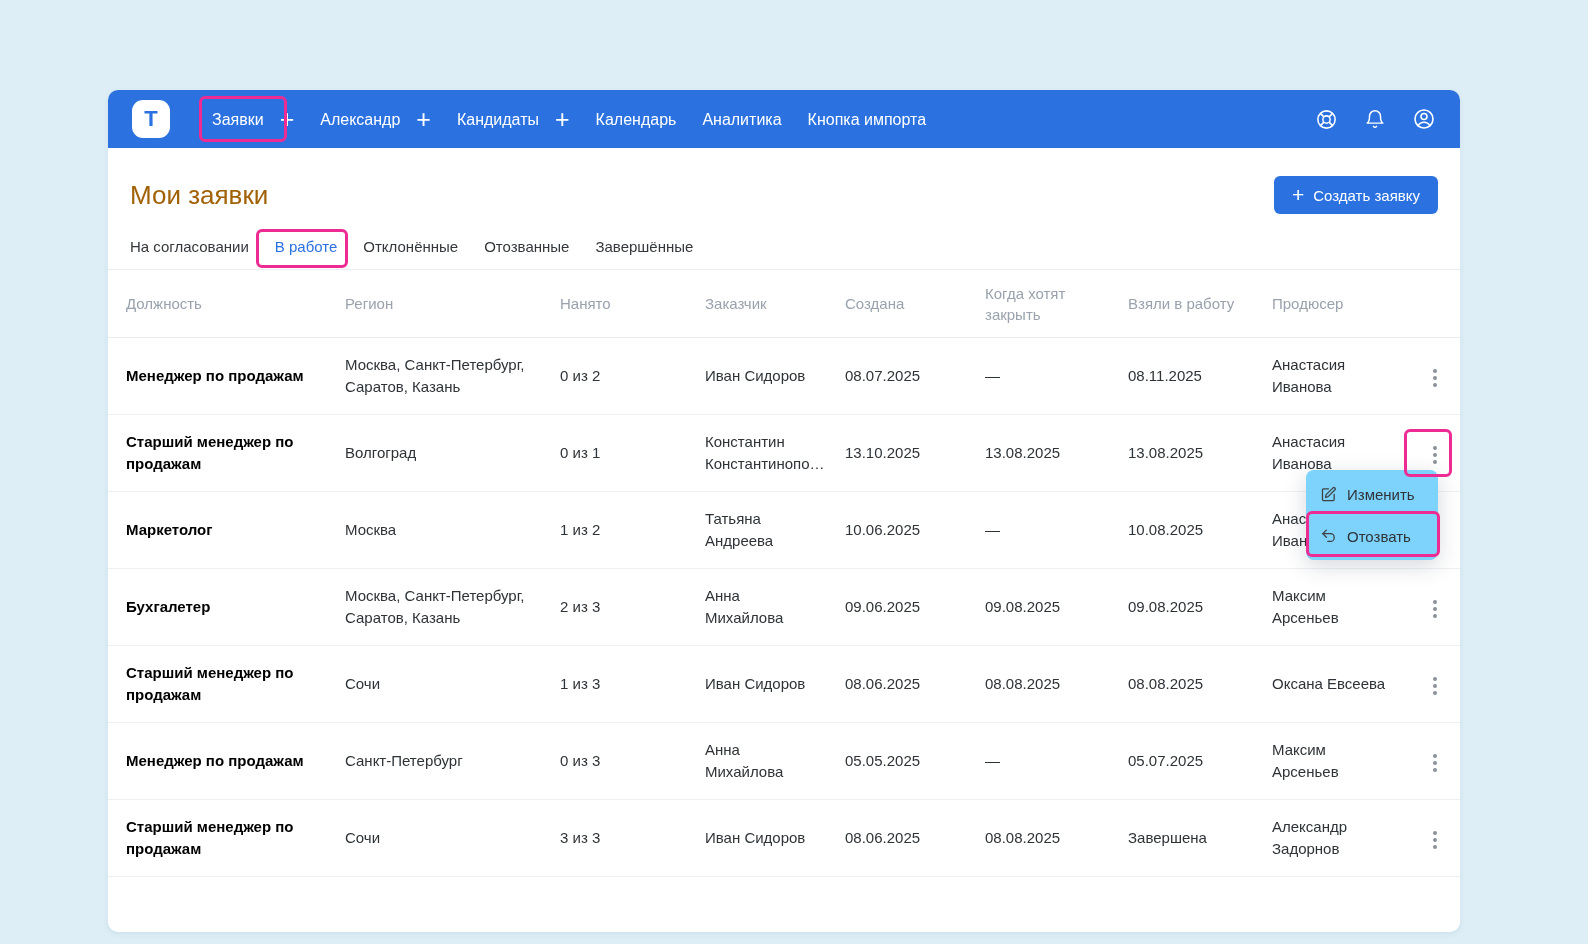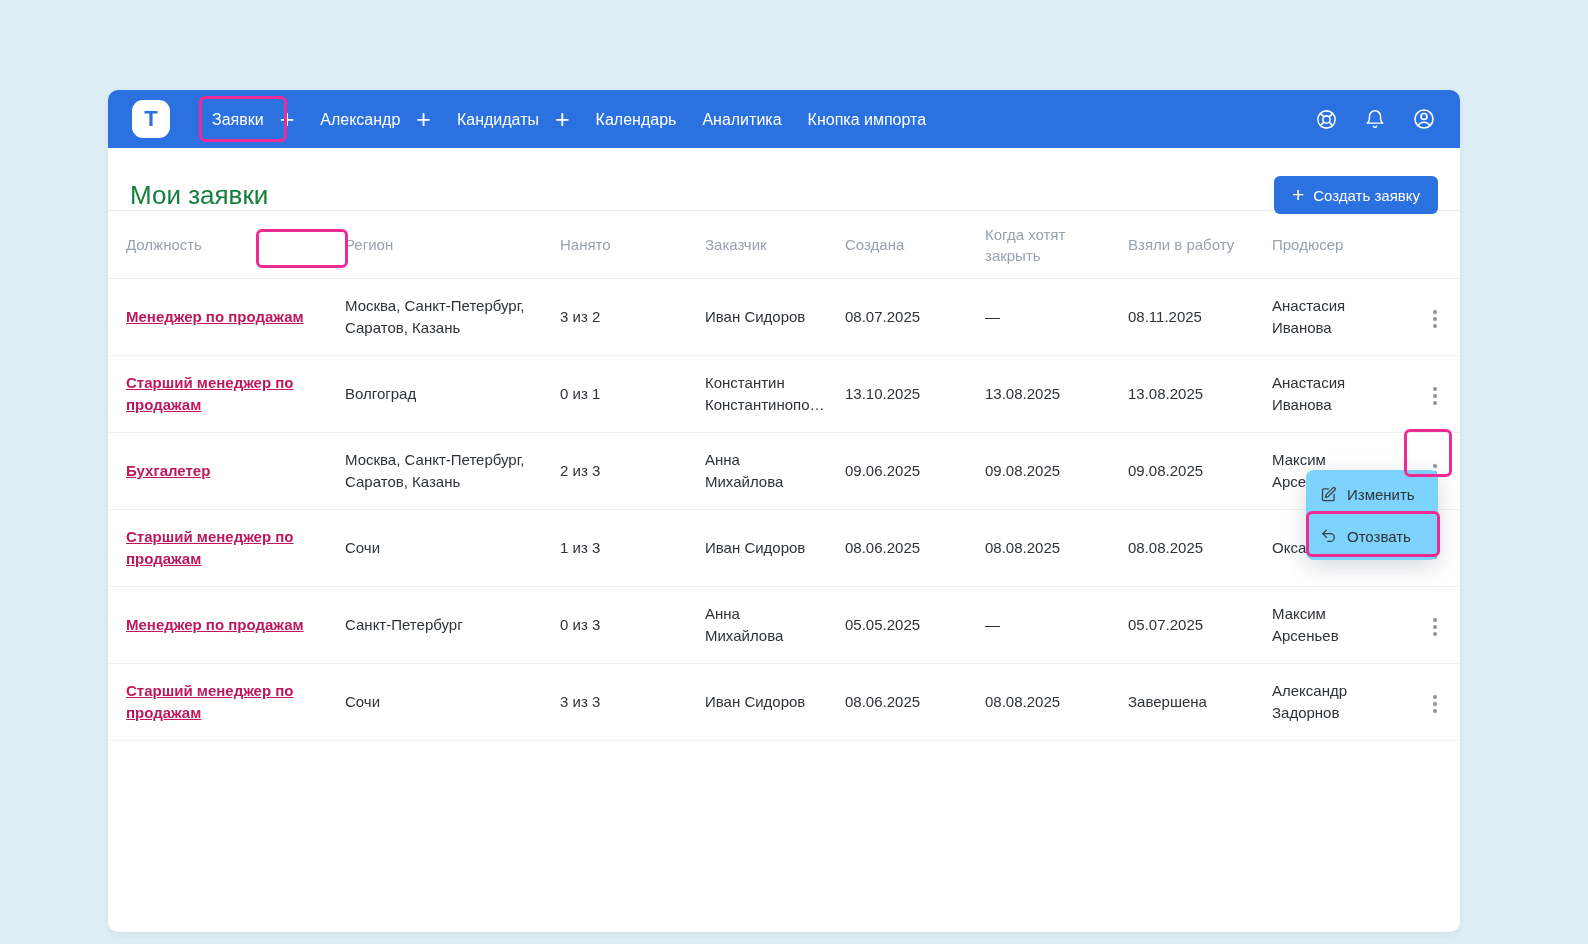--- a/index.html
+++ b/index.html
@@ -40,21 +40,21 @@
     margin-left:-10px; cursor:pointer;
   }
   .topbar-right { margin-left:auto; display:flex; align-items:center; gap:26px; }
   .topbar-icon { display:flex; cursor:pointer; }
 
   
   .page-head {
     display:flex; justify-content:space-between; align-items:center;
     padding:32px 22px 0 22px; height:62px;
   }
-  .page-title { font-size:26px; line-height:30px; color:#15803d; font-weight:500;text-align:right; }
+  .page-title { font-size:26px; line-height:30px; color:#a16207; font-weight:500;text-align:right; }
   .create-btn {
     background:#2b72e0; color:#fff; border:none; border-radius:6px;
     height:38px; padding:0 18px; font-size:15px;
     font-family:"Liberation Sans", sans-serif;
     display:flex; align-items:center; gap:9px; cursor:pointer;
   }
   .btn-plus { font-size:21px; font-weight:300; line-height:18px; }
 
   
   .tabs {
@@ -73,21 +73,21 @@
     border-top:1px solid #e9edf0; border-bottom:1px solid #e9edf0;
     padding-right:24px; line-height:1.4;
   }
   tbody td {
     height:77px; vertical-align:middle;
     font-size:15px; color:#2e3338; line-height:1.45;
     border-bottom:1px solid #eef1f3;
     padding-right:24px;
   }
   th.c-first, td.c-first { padding-left:18px; padding-right:10px; }
-  td.c-first { font-weight:bold; color:#be185d;text-decoration:underline; }
+  td.c-first { font-weight:bold; color:#000000; }
   td.c-actions, th.c-actions { padding-right:6px; text-align:center; }
   .kebab {
     width:34px; height:34px; border:none; background:transparent; cursor:pointer;
     display:inline-flex; flex-direction:column; align-items:center; justify-content:center; gap:3px;
     border-radius:6px;
   }
   .kebab span { width:4px; height:4px; border-radius:50%; background:#8b929b; }
 
   
   .context-menu {
@@ -154,20 +154,27 @@
   </header>
 
   <div class="page-head">
     <h1 class="page-title">Мои заявки</h1>
     <button class="create-btn">
       <span class="btn-plus">+</span>
       <span>Создать заявку</span>
     </button>
   </div>
 
+  <div class="tabs">
+    <span class="tab">На согласовании</span>
+    <span class="tab active">В работе</span>
+    <span class="tab">Отклонённые</span>
+    <span class="tab">Отозванные</span>
+    <span class="tab">Завершённые</span>
+  </div>
 
   <table class="requests">
     <colgroup>
       <col style="width:237px">
         <col style="width:215px">
         <col style="width:145px">
       <col style="width:140px">
         <col style="width:140px">
         <col style="width:143px">
       <col style="width:144px">
@@ -184,21 +191,21 @@
         <th>Когда хотят закрыть</th>
         <th>Взяли в работу</th>
         <th>Продюсер</th>
         <th class="c-actions"></th>
       </tr>
     </thead>
     <tbody>
         <tr>
     <td class="c-first">Менеджер по продажам</td>
     <td>Москва, Санкт-Петербург, Саратов, Казань</td>
-    <td>3 из 2</td>
+    <td>0 из 2</td>
     <td>Иван Сидоров</td>
     <td>08.07.2025</td>
     <td>—</td>
     <td>08.11.2025</td>
     <td>Анастасия Иванова</td>
     <td class="c-actions">
       <button class="kebab">
         <span></span>
               <span></span>
               <span></span>
@@ -206,20 +213,37 @@
     </td>
   </tr>
         <tr>
     <td class="c-first">Старший менеджер по продажам</td>
     <td>Волгоград</td>
     <td>0 из 1</td>
     <td>Константин Константинопо…</td>
     <td>13.10.2025</td>
     <td>13.08.2025</td>
     <td>13.08.2025</td>
+    <td>Анастасия Иванова</td>
+    <td class="c-actions">
+      <button class="kebab">
+        <span></span>
+              <span></span>
+              <span></span>
+      </button>
+    </td>
+  </tr>
+        <tr>
+    <td class="c-first">Маркетолог</td>
+    <td>Москва</td>
+    <td>1 из 2</td>
+    <td>Татьяна Андреева</td>
+    <td>10.06.2025</td>
+    <td>—</td>
+    <td>10.08.2025</td>
     <td>Анастасия Иванова</td>
     <td class="c-actions">
       <button class="kebab">
         <span></span>
               <span></span>
               <span></span>
       </button>
     </td>
   </tr>
         <tr>

